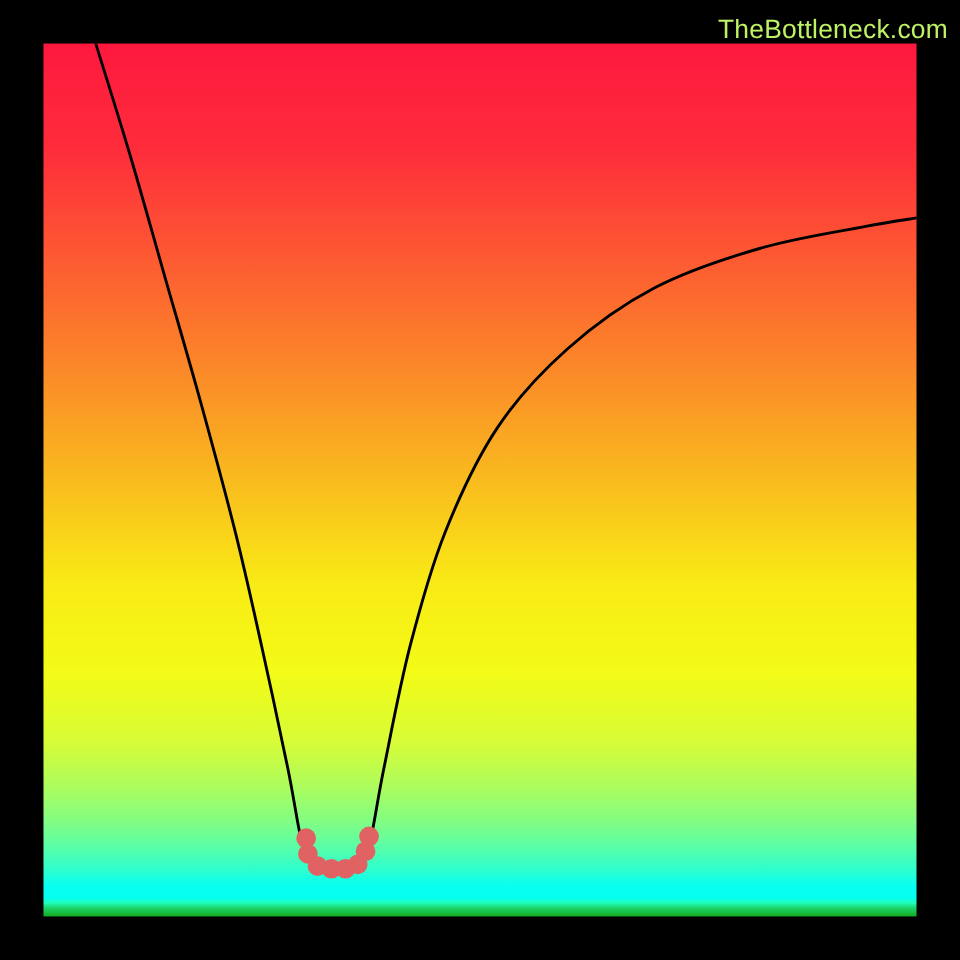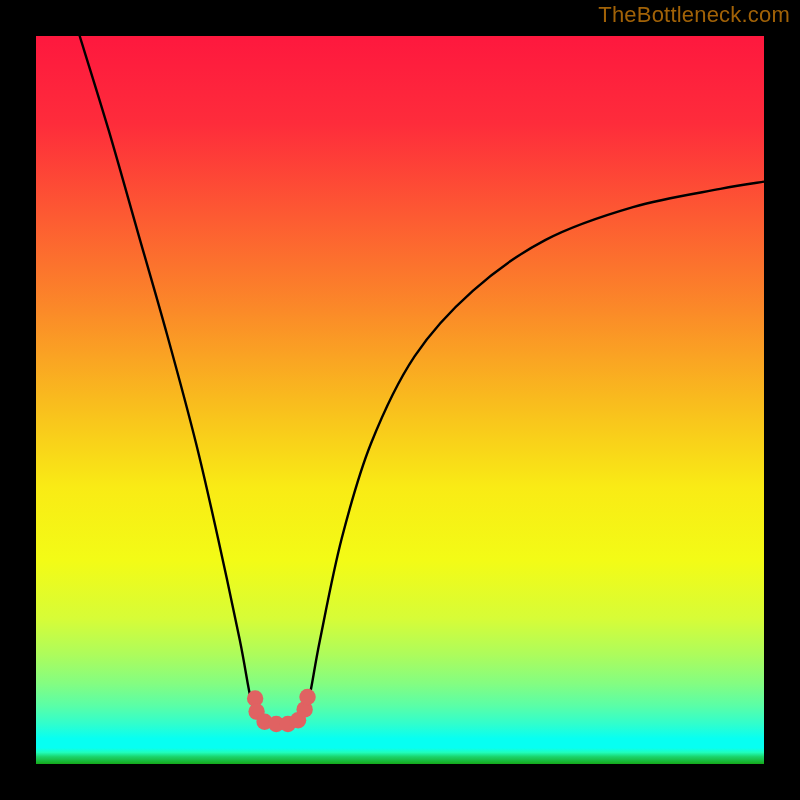--- a/index.html
+++ b/index.html
@@ -32,23 +32,23 @@
     left: 0; top: 0; width: 100%; height: 100%;
   }
   svg.curve {
     position: absolute;
     left: 0; top: 0;
     width: 728px;
     height: 728px;
   }
   .watermark {
     position: absolute;
-    top: 2px;
+    top: 12px;
     right: 10px;
-    color: #a16207;
+    color: #bef264;
     font-size: 22px;
     letter-spacing: 0.2px;
     font-weight: 500;
   }
 </style>
 </head>
 <body>
 
 <div class="frame">
 

